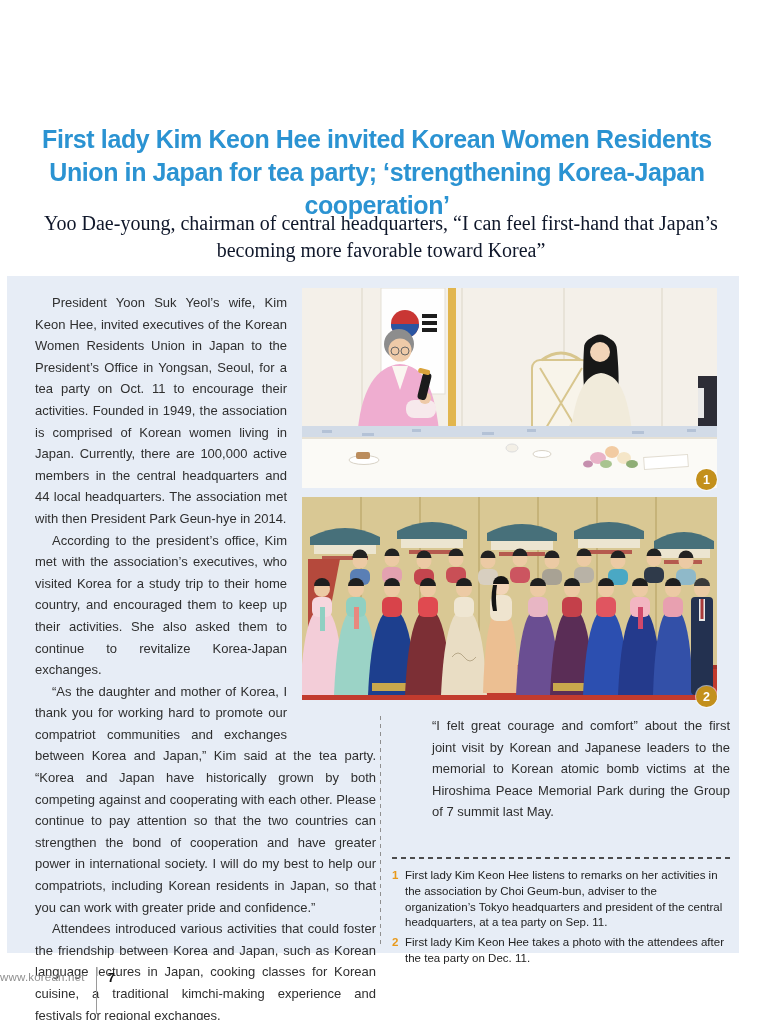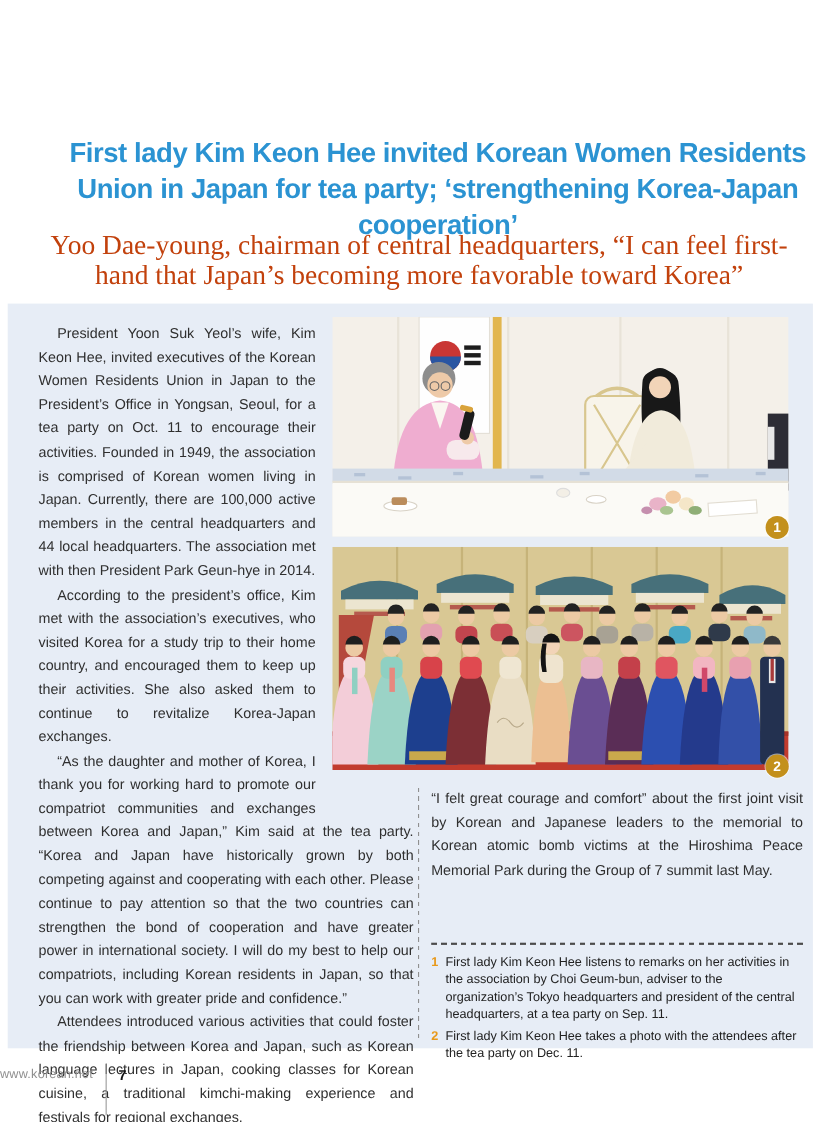--- a/index.html
+++ b/index.html
@@ -1,28 +1,28 @@
 <!DOCTYPE html>
 <html><head>
 <meta charset="utf-8">
 <style>
   html,body{margin:0;padding:0;background:#ffffff;}
   .page{position:relative;width:762px;height:1020px;background:#ffffff;overflow:hidden;
         font-family:"Liberation Sans",sans-serif;}
   
-  .headline{position:absolute;left:47px;top:106px;width:702px;text-align:center;
+  .headline{position:absolute;left:26px;top:106px;width:702px;text-align:center;
             color:#2b93d2;font-weight:700;font-size:25px;line-height:33px;letter-spacing:-0.4px;}
   .subtitle{position:absolute;left:40px;top:210px;width:682px;text-align:center;
-            font-family:"Liberation Serif",serif;font-size:25px;line-height:27px;color:#c2410c;}
+            font-family:"Liberation Serif",serif;font-size:20px;line-height:27px;color:#0f172a;}
   
   .band{position:absolute;left:7px;top:276px;width:732px;height:677px;background:#e7edf6;}
   
   .bodycol{position:absolute;font-size:13px;line-height:21.6px;color:#2f2f2f;text-align:justify;}
   .bodycol p{margin:0;text-indent:17px;}
-  .bodycol p.noindent{text-indent:0;}
+  .bodycol p.noindent{text-indent:0;margin-left:40px;}
   .col-left{left:35px;top:292px;width:341px;}
   .photo-spacer{float:right;width:89px;height:432px;}
   .col-right{left:392px;top:715px;width:338px;}
   
   .photo{position:absolute;overflow:hidden;}
   .photo svg{display:block;}
   .photo-1{left:302px;top:288px;width:415px;height:200px;}
   .photo-2{left:302px;top:497px;width:415px;height:203px;}
   .badge{position:absolute;width:21px;height:21px;border-radius:50%;background:#c3901c;
          color:#fff;font-size:12.5px;font-weight:700;display:flex;align-items:center;

